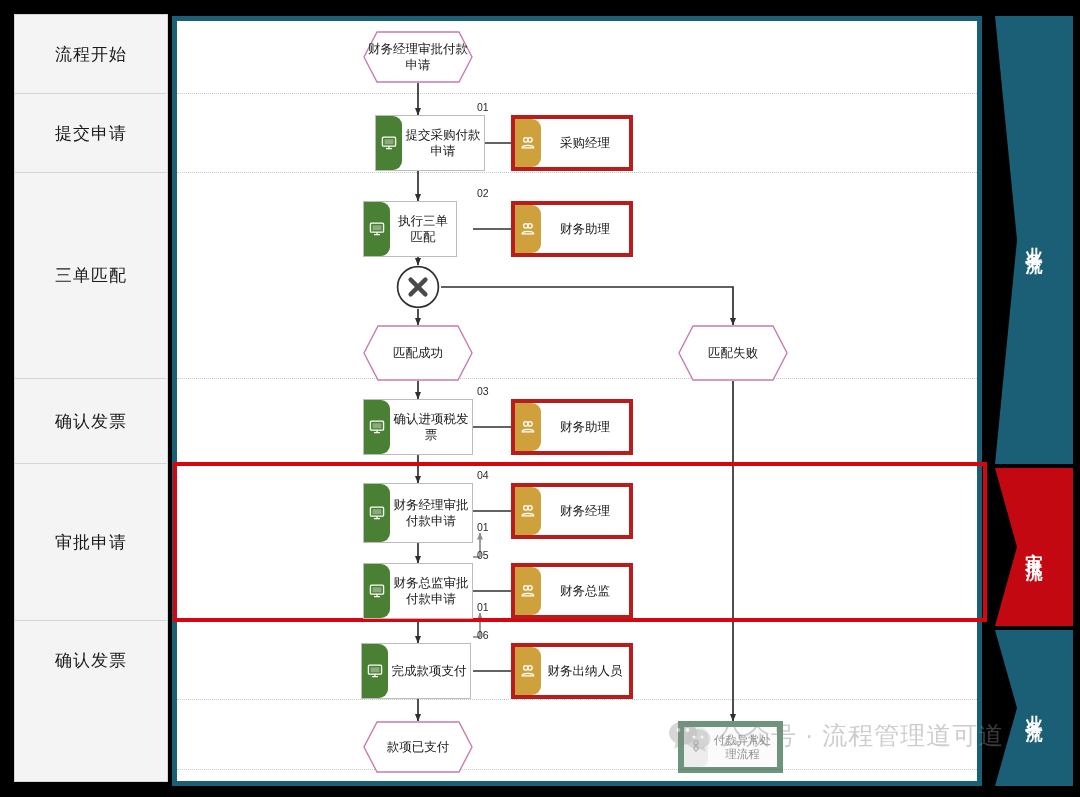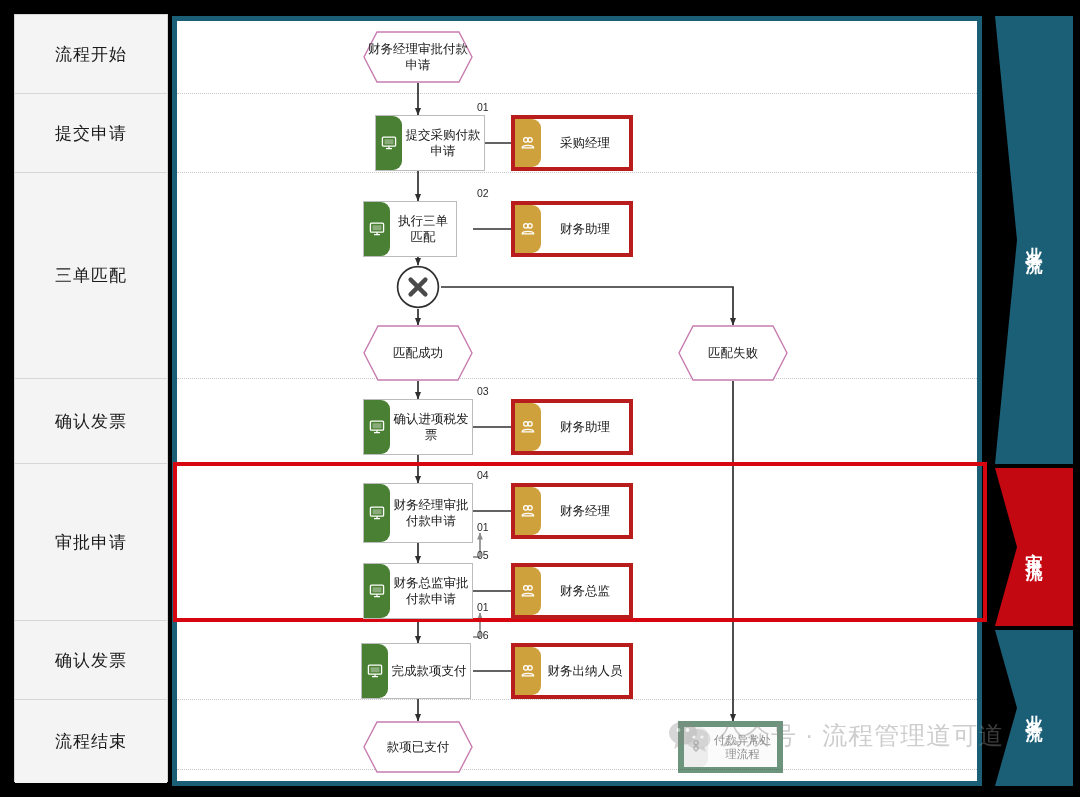--- a/index.html
+++ b/index.html
@@ -101,23 +101,20 @@
       <span class="phase-label">三单匹配</span>
     </div>
     <div class="phase-cell" style="top:364px;height:85px;">
       <span class="phase-label">确认发票</span>
     </div>
     <div class="phase-cell" style="top:449px;height:157px;">
       <span class="phase-label">审批申请</span>
     </div>
     <div class="phase-cell" style="top:606px;height:79px;">
       <span class="phase-label">确认发票</span>
-    </div>
-    <div class="phase-cell" style="top:685px;height:83px;">
-      <span class="phase-label">流程结束</span>
     </div>
   </div>
 
   <div id="canvas-frame">
     <div id="canvas-inner">
 
       <div class="lane-sep" style="top:72px;"></div>
       <div class="lane-sep" style="top:151px;"></div>
       <div class="lane-sep" style="top:357px;"></div>
       <div class="lane-sep" style="top:442px;"></div>

